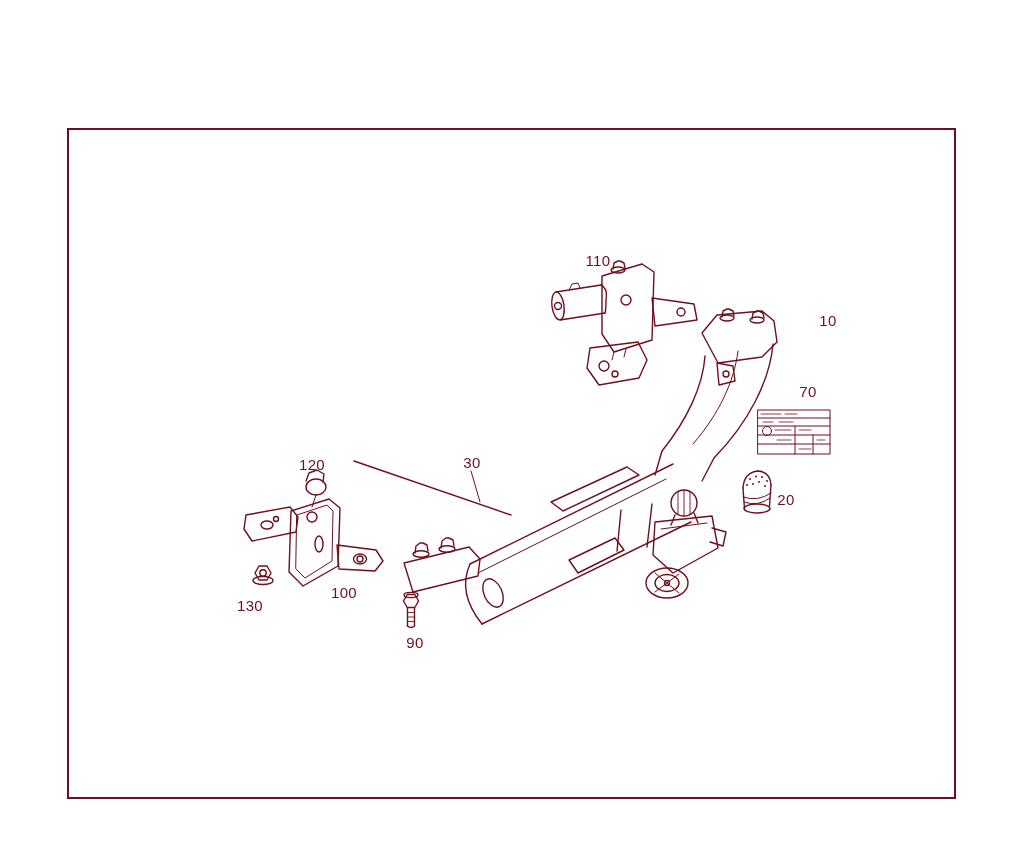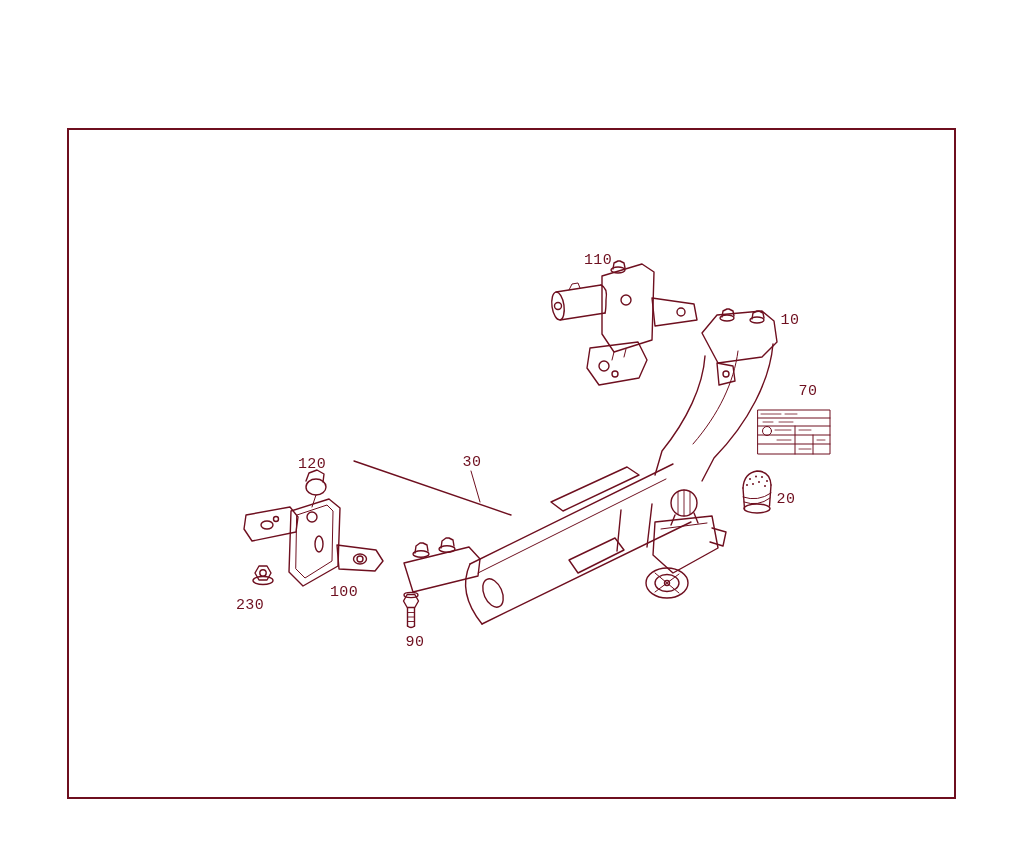--- a/index.html
+++ b/index.html
@@ -1,20 +1,20 @@
 <!DOCTYPE html>
 <html style="--ink: #6e0f1f; --background: #ffffff;"><head>
 <meta charset="utf-8">
 <style>
   :root { --ink:#6e0f1f; --background:#ffffff; }
   html,body{margin:0;padding:0;background:var(--background);}
   .stage{
     position:relative;width:1024px;height:851px;overflow:hidden;
     background:var(--background);
-    font-family:Liberation Mono, monospace;
+    font-family:Liberation Sans, sans-serif;
     border-radius:26px;
   }
   .frame{
     position:absolute;left:67px;top:128px;width:889px;height:671px;
     border:2px solid var(--ink);box-sizing:border-box;color:var(--ink);
     background:var(--background);
   }
   .frame svg{position:absolute;inset:0;width:100%;height:100%;display:block;}
   .callout{
     position:absolute;transform:translate(-50%,-50%);
@@ -160,23 +160,23 @@
           <ellipse cx="342" cy="465" rx="7" ry="2.6"></ellipse>
           <path d="M338.5 478 L338.5 496 M345.5 478 L345.5 496"></path>
           <path d="M338.5 482.5 h7 M338.5 487 h7 M338.5 491.5 h7" stroke-width="0.9"></path>
           <path d="M338.5 496 Q342 499 345.5 496"></path>
         </g>
 
       </g>
     </svg>
 
     <span class="callout" style="left:529px;top:130px">110</span>
-    <span class="callout" style="left:721px;top:190px">10</span>
+    <span class="callout" style="left:759px;top:190px">10</span>
     <span class="callout" style="left:739px;top:261px">70</span>
     <span class="callout" style="left:717px;top:369px">20</span>
     <span class="callout" style="left:403px;top:332px">30</span>
     <span class="callout" style="left:243px;top:334px">120</span>
     <span class="callout" style="left:275px;top:462px">100</span>
-    <span class="callout" style="left:181px;top:475px">230</span>
+    <span class="callout" style="left:181px;top:475px">130</span>
     <span class="callout" style="left:346px;top:512px">90</span>
 
   </div>
 </div>
 
 </body></html>

